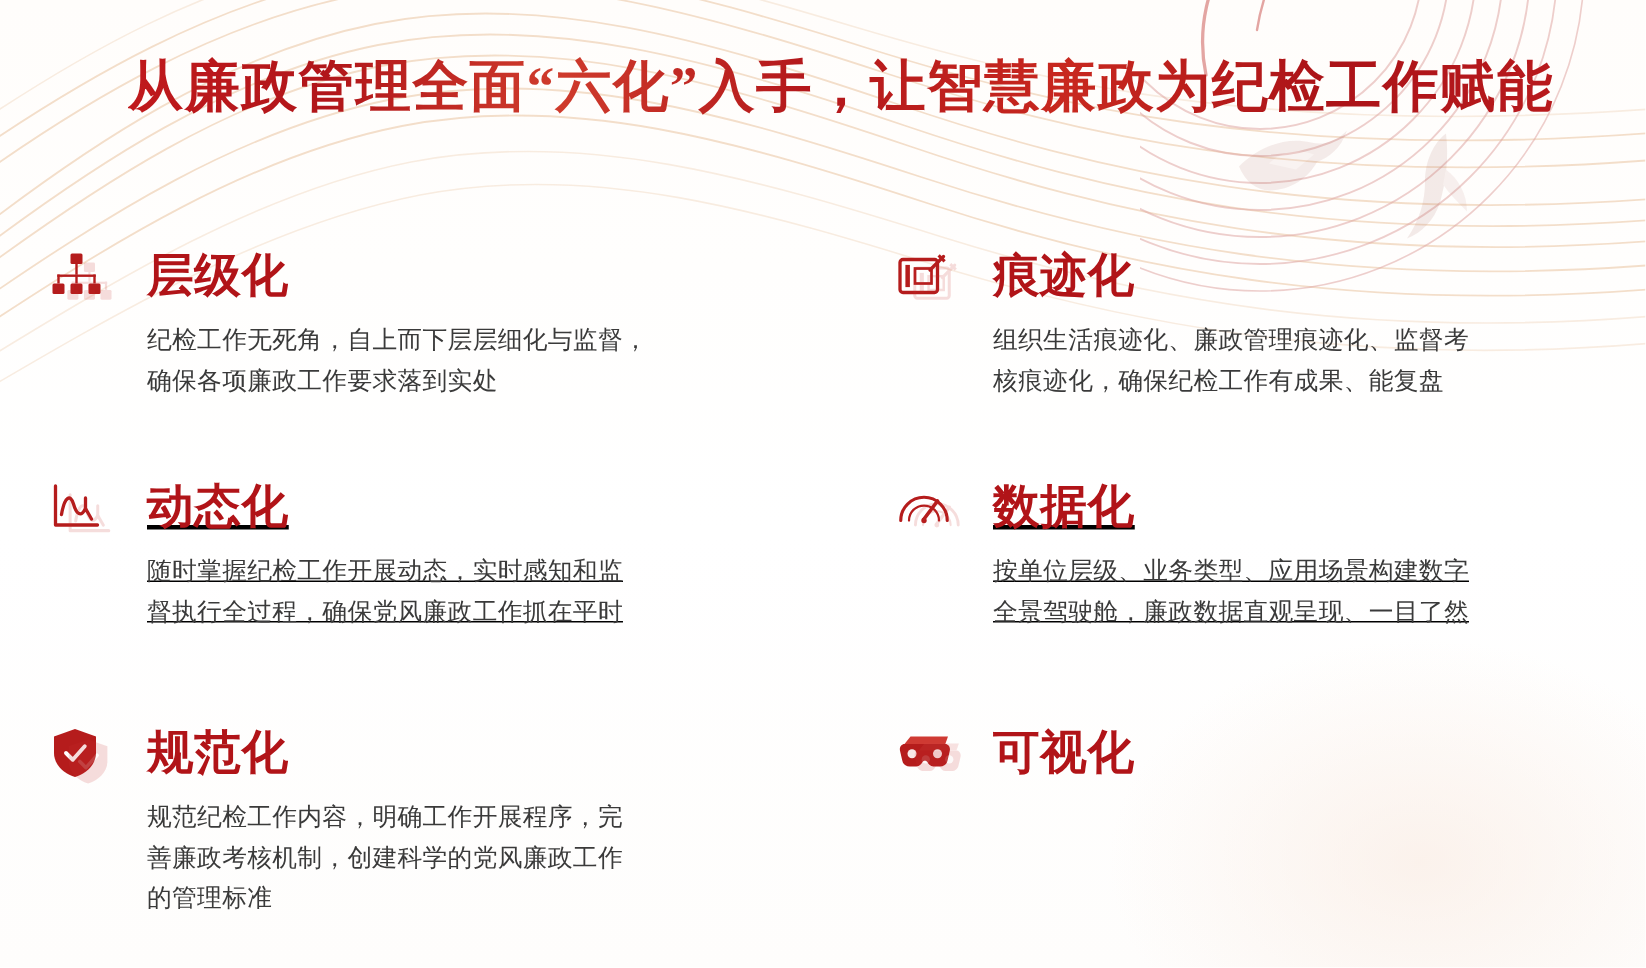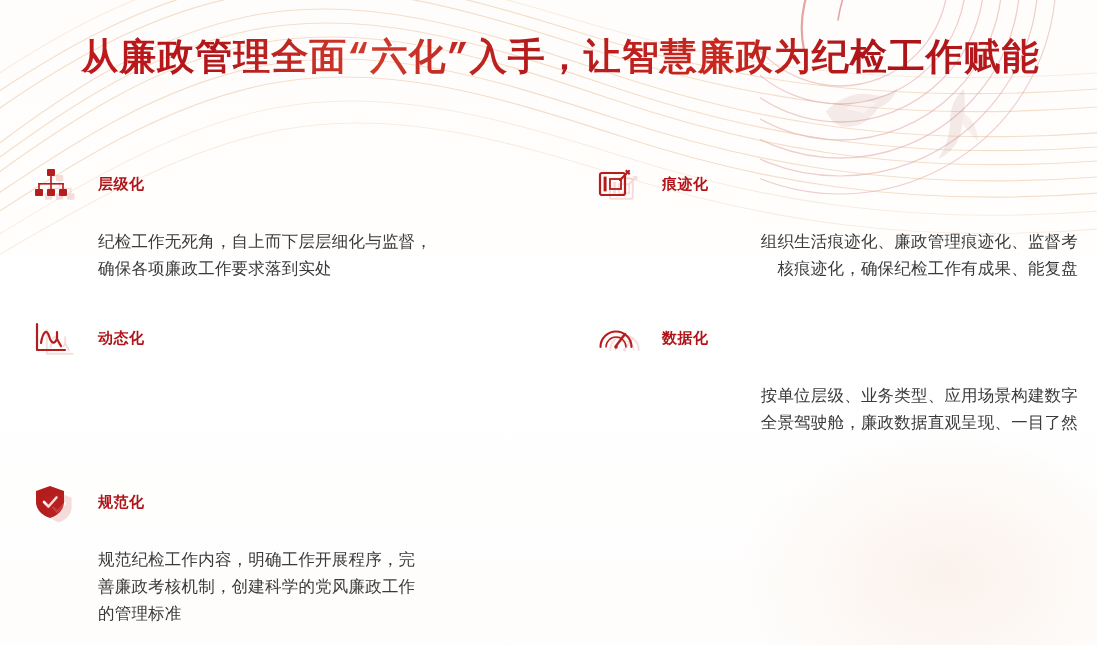--- a/index.html
+++ b/index.html
@@ -33,21 +33,21 @@
   #title-bar {
     position: absolute;
     top: 8px;
     left: 0;
     width: 1097px;
     text-align: center;
     z-index: 5;
   }
   #page-title {
     display: inline-block;
-    font-family: Liberation Mono, monospace;
+    font-family: Liberation Serif, serif;
     font-weight: bold;
     font-size: 37px;
     line-height: 52px;
     letter-spacing: 1px;
     white-space: nowrap;
     background-image: linear-gradient(90deg,
         #c0191c 0%,
         #b1161a 14%,
         #cf3b2c 30%,
         #b3171b 48%,
@@ -70,21 +70,21 @@
     height: 480px;
     z-index: 4;
   }
   .feature {
     position: absolute;
     width: 480px;
   }
   .col-left  { left: 34px; }
   .col-right { left: 598px; }
   .row-1 { top: 4px; }
-  .row-2 { top: 158px; }
+  .row-2 { top: 158px; text-decoration: underline; }
   .row-3 { top: 322px; }
 
   .feature-head {
     display: flex;
     align-items: center;
     height: 40px;
   }
   .icon-wrap {
     width: 44px;
     height: 40px;
@@ -99,39 +99,39 @@
     position: absolute;
     left: 10px;
     top: 10px;
     opacity: 0.16;
     transform: scale(0.92);
     transform-origin: top left;
   }
   .feature-title {
     font-family: "Liberation Serif", "DejaVu Serif", serif;
     font-weight: bold;
-    font-size: 15px;
+    font-size: 31px;
     line-height: 28px;
     color: #b11418;
     letter-spacing: 0.5px;
     margin-left: 20px;
     white-space: nowrap;
   }
   .feature-body {
-    margin-top: 24px;
+    margin-top: 9px;
     margin-left: 64px;
     font-family: "Liberation Serif", "DejaVu Serif", serif;
     font-size: 16.5px;
     line-height: 27px;
     color: #3a3a3a;
     letter-spacing: 0.2px;
     max-width: 420px;
     white-space: pre-line;
   }
-  .feature-body.wide { max-width: 432px; text-align: right; }
+  .feature-body.wide { max-width: 432px; }
 </style>
 </head>
 <body>
 
 <div id="slide">
 
   <div class="bg-layer">
 
     <svg class="bg-svg" width="1097" height="260" viewBox="0 0 1097 260" fill="none">
       <g stroke="#f3ddc8" stroke-width="1.2" fill="none" opacity="0.95">
@@ -250,20 +250,22 @@
             <path d="M23 17 L23 10"></path>
           </svg>
           <svg width="34" height="32" viewBox="0 0 34 32" fill="none" stroke="#b51c1c" stroke-width="2.2" stroke-linecap="round" stroke-linejoin="round" aria-hidden="true">
             <path d="M3 2 L3 28 L31 28"></path>
             <path d="M7 21 C 9 9, 13 7, 15 14 C 17 21, 20 23, 23 17 L 27 24"></path>
             <path d="M23 17 L23 10"></path>
           </svg>
         </span>
         <span class="feature-title">动态化</span>
       </div>
+      <div class="feature-body">随时掌握纪检工作开展动态，实时感知和监
+督执行全过程，确保党风廉政工作抓在平时</div>
     </div>
 
     <div class="feature col-left row-3">
       <div class="feature-head">
         <span class="icon-wrap">
           <svg class="icon-ghost" width="32" height="34" viewBox="0 0 32 34" aria-hidden="true">
             <path d="M16 1 L30 6 V17 C30 25, 23 31, 16 33 C 9 31, 2 25, 2 17 V6 Z" fill="#c8302f"></path>
             <path d="M10 17 L14.5 21.5 L22.5 12.5" fill="none" stroke="#ffffff" stroke-width="2.6" stroke-linecap="round" stroke-linejoin="round"></path>
           </svg>
           <svg width="32" height="34" viewBox="0 0 32 34" aria-hidden="true">
@@ -294,16 +296,33 @@
             <circle cx="18" cy="24" r="1.8" fill="#b51c1c" stroke="none"></circle>
           </svg>
         </span>
         <span class="feature-title">数据化</span>
       </div>
       <div class="feature-body wide">按单位层级、业务类型、应用场景构建数字
 全景驾驶舱，廉政数据直观呈现、一目了然</div>
     </div>
 
     <div class="feature col-right row-3">
+      <div class="feature-head">
+        <span class="icon-wrap">
+          <svg class="icon-ghost" width="38" height="30" viewBox="0 0 38 30" aria-hidden="true">
+            <path d="M5 9 C 3 9, 1.5 11, 2 13.5 L3.5 20 C 4 22.5, 6 24, 8.5 24 H13 C15 24, 16 22.5, 17 21 C 17.8 19.8, 19.4 19.8, 20.2 21 C 21.2 22.5, 22.2 24, 24.2 24 H 28.7 C 31.2 24, 33.2 22.5, 33.7 20 L 35.2 13.5 C 35.7 11, 34.2 9, 32.2 9 Z" fill="#c8302f"></path>
+            <path d="M5 9 L9 4 L34 4 L32.2 9 Z" fill="#d8534f"></path>
+            <circle cx="10" cy="15.5" r="3" fill="#ffffff" opacity="0.85"></circle>
+            <circle cx="27" cy="15.5" r="3" fill="#ffffff" opacity="0.85"></circle>
+          </svg>
+          <svg width="38" height="30" viewBox="0 0 38 30" aria-hidden="true">
+            <path d="M5 9 C 3 9, 1.5 11, 2 13.5 L3.5 20 C 4 22.5, 6 24, 8.5 24 H13 C15 24, 16 22.5, 17 21 C 17.8 19.8, 19.4 19.8, 20.2 21 C 21.2 22.5, 22.2 24, 24.2 24 H 28.7 C 31.2 24, 33.2 22.5, 33.7 20 L 35.2 13.5 C 35.7 11, 34.2 9, 32.2 9 Z" fill="#b51c1c"></path>
+            <path d="M5 9 L9 4 L34 4 L32.2 9 Z" fill="#cf3a33"></path>
+            <circle cx="10" cy="15.5" r="3" fill="#ffffff" opacity="0.9"></circle>
+            <circle cx="27" cy="15.5" r="3" fill="#ffffff" opacity="0.9"></circle>
+          </svg>
+        </span>
+        <span class="feature-title">可视化</span>
+      </div>
     </div>
 
   </div>
 </div>
 
 </body></html>

